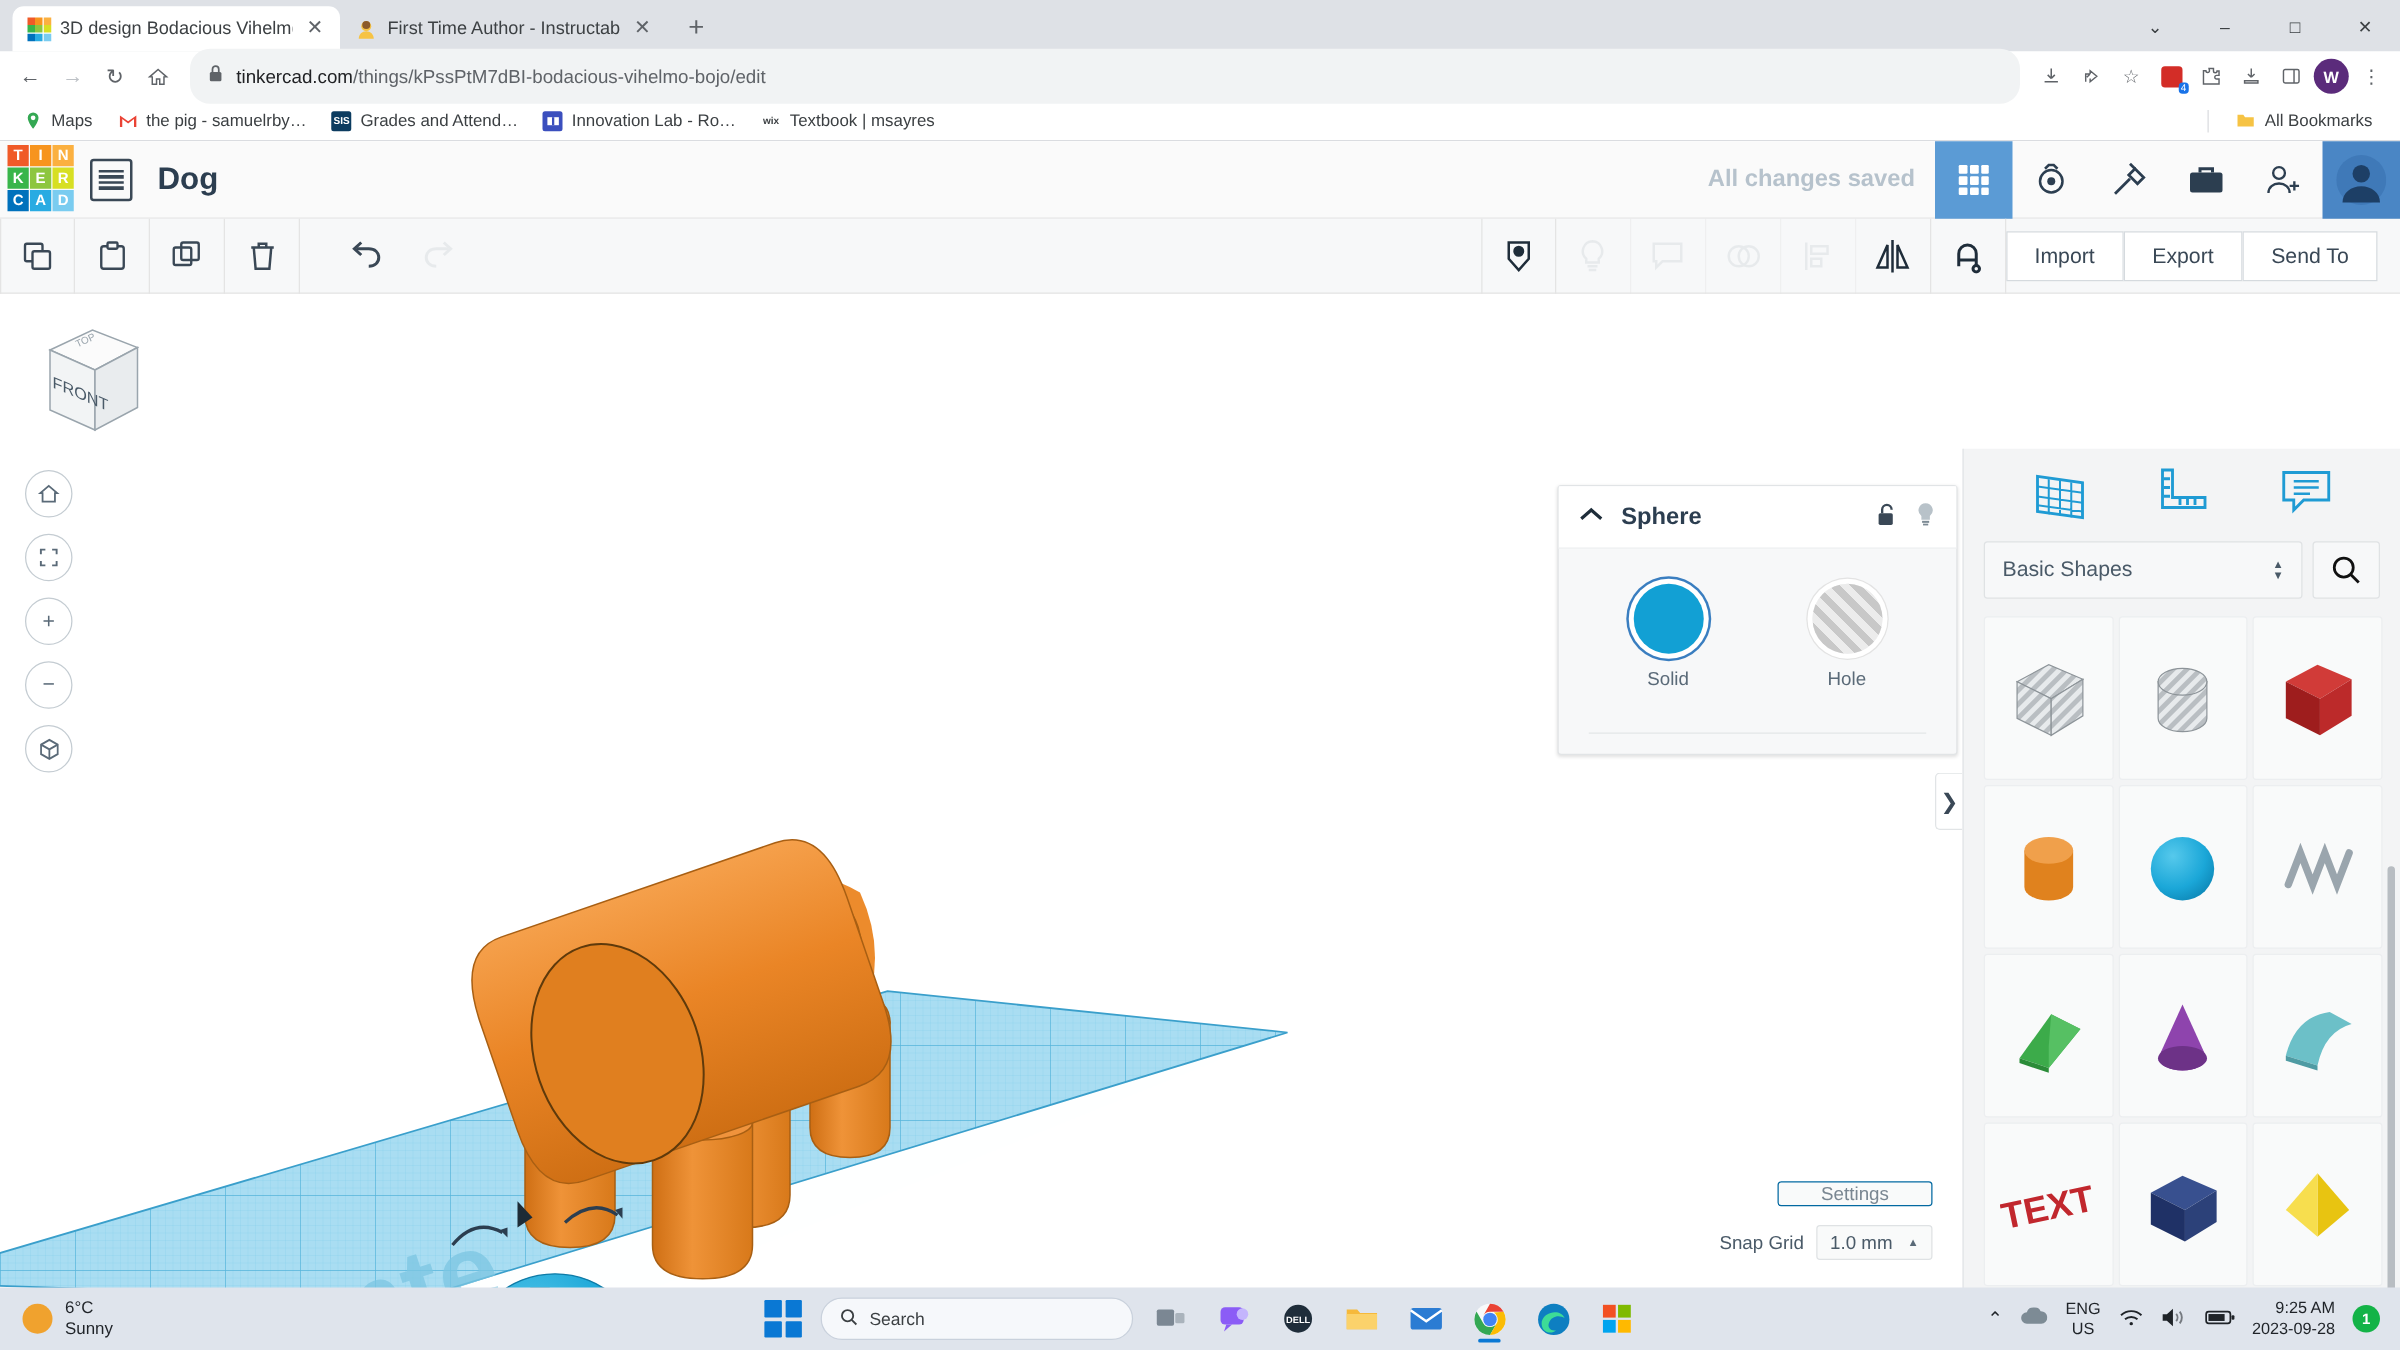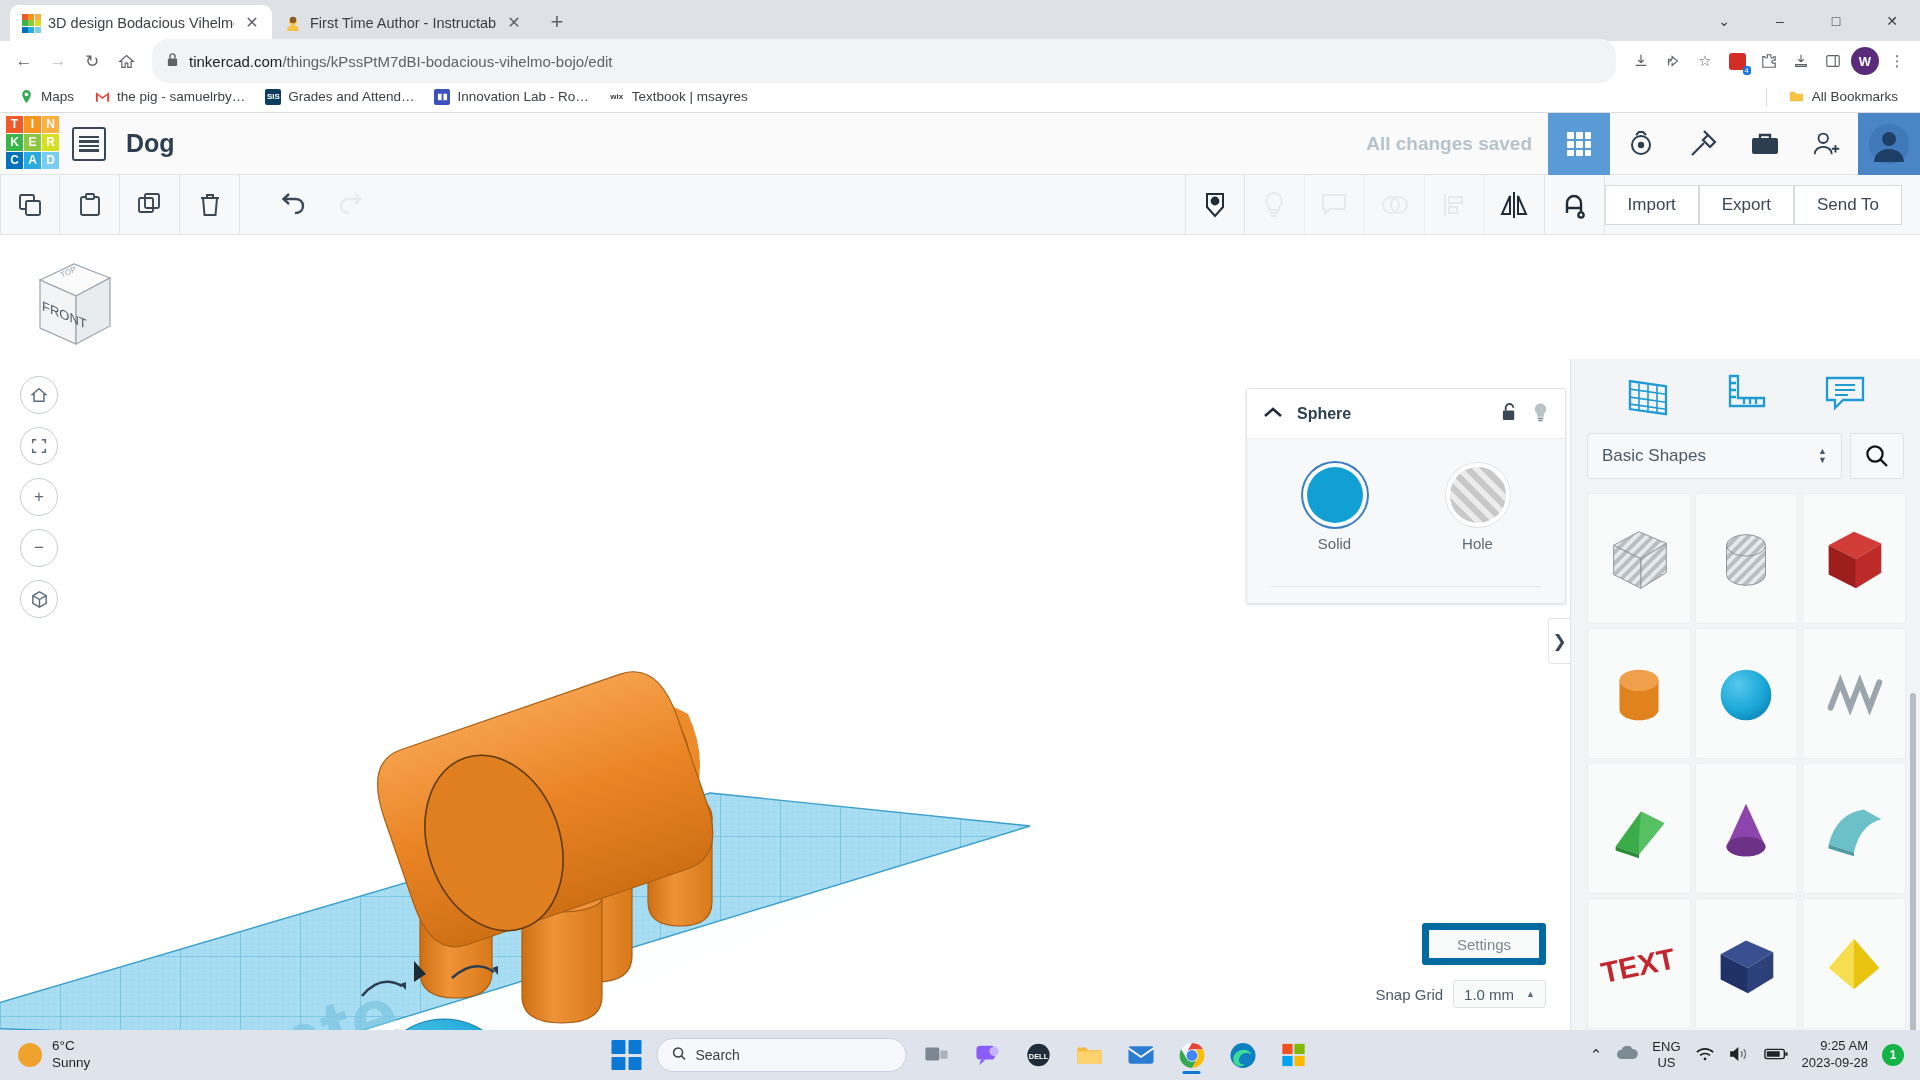--- a/index.html
+++ b/index.html
@@ -100,21 +100,21 @@
   .viewcube { position:absolute; left:28px; top:20px; width:92px; height:90px; }
   .vcbtns { position:absolute; left:20px; top:140px; display:flex; flex-direction:column; gap:13px;}
   .vcb { width:38px;height:38px;border-radius:50%;border:1.5px solid #c4ccd2;background:#fff;
          display:flex;align-items:center;justify-content:center;color:#5a6a78;font-size:17px;}
 
   
   .inspector { position:absolute; right:354px; top:152px; width:320px; background:#f7f8f9;
                border:1px solid #e1e4e6; border-radius:3px; box-shadow:0 1px 3px rgba(0,0,0,.12); }
   .insp-head { height:50px; background:#fff; display:flex; align-items:center; padding:0 16px; gap:14px;
                border-bottom:1px solid #eceef0;}
-  .insp-title { font-size:16px; color:#2c3e50; font-weight:600; }
+  .insp-title { font-size:19px; color:#2c3e50; font-weight:600; }
   .insp-head .sp { margin-left:auto; }
   .insp-body { padding:22px 20px 16px; }
   .swatch-row { display:flex; justify-content:center; gap:87px; padding:6px 0 4px;}
   .swatch { text-align:center; }
   .sw-circle { width:56px;height:56px;border-radius:50%;margin:0 auto 12px; }
   .sw-solid { background:#12a0d4; box-shadow:0 0 0 4px #fff, 0 0 0 6px #3a7ec0; }
   .sw-hole { background:repeating-linear-gradient(45deg,#c8c8c8 0 6px,#ececec 6px 12px);
              box-shadow:0 0 0 4px #fff, 0 0 0 5px #e3e3e3;}
   .sw-label { font-size:15px; color:#5a6a78; }
   .insp-div { height:1px; background:#e3e6e8; margin:30px 4px 0; }
@@ -140,21 +140,21 @@
   .shapes-grid { margin-top:14px; padding:0 14px 0 16px; display:grid; grid-template-columns: repeat(3, 1fr);
                  gap:4px; position:relative; }
   .shape-cell { height:131px; background:#f9fafa; border:1px solid #eceef0; border-radius:3px;
                 display:flex; align-items:center; justify-content:center; }
   .sp-scroll { position:absolute; right:4px; top:200px; width:6px; height:420px; background:#b8bdc2; border-radius:3px;}
 
   .collapse-tab { position:absolute; right:350px; top:calc(50% - 20px); width:22px; height:46px;
                   background:#fff; border:1px solid #e1e4e6; border-right:none; border-radius:4px 0 0 4px;
                   display:flex; align-items:center; justify-content:center; color:#3a4856; font-size:17px; }
 
-  .settings-btn { position:absolute; right:374px; bottom:75px; width:124px; height:42px; border:7px solid #0369a1;
+  .settings-btn { position:absolute; right:374px; bottom:75px; width:124px; height:20px; border:1px solid #0369a1;
                   background:#f9fafa; border-radius:3px; display:flex; align-items:center; justify-content:center;
                   font-size:15px; color:#7a8792;}
   .snapgrid { position:absolute; right:374px; bottom:32px; display:flex; align-items:center; gap:10px; }
   .snapgrid .lab { font-size:15px; color:#4a5a68;}
   .snapgrid .val { border:1px solid #dfe2e4; background:#f9fafa; height:28px; display:flex; align-items:center;
                    gap:12px; padding:0 10px; font-size:15px; color:#4a5a68; border-radius:3px;}
 
   
   #taskbar { position:absolute; left:0; bottom:0; width:1920px; height:50px; background:#dfe4ec;
              display:flex; align-items:center; }

